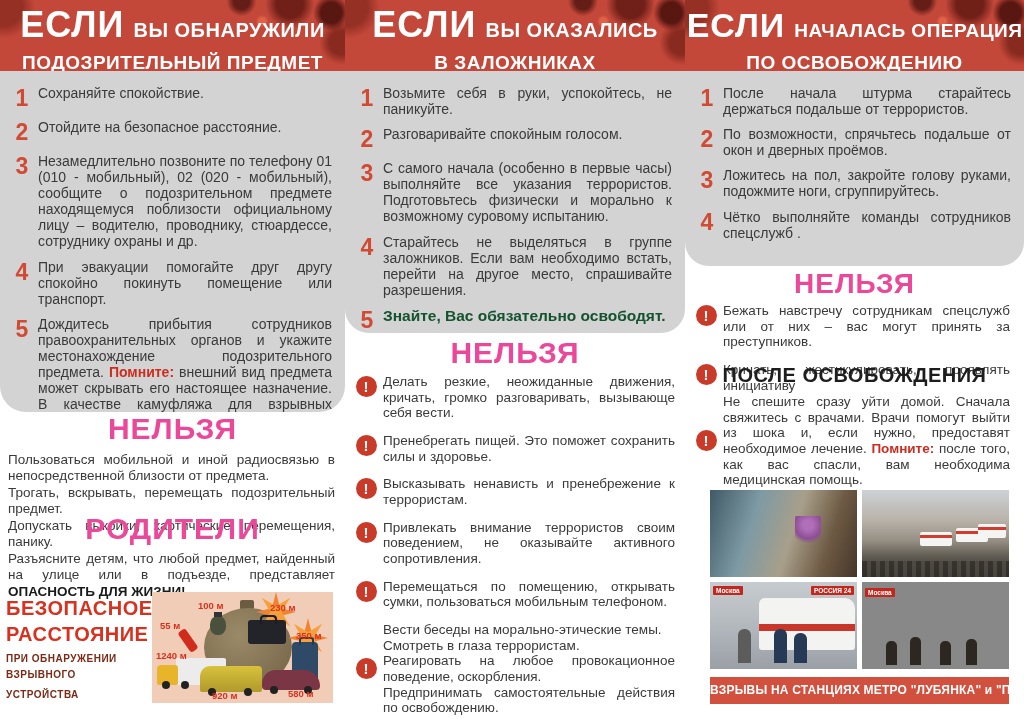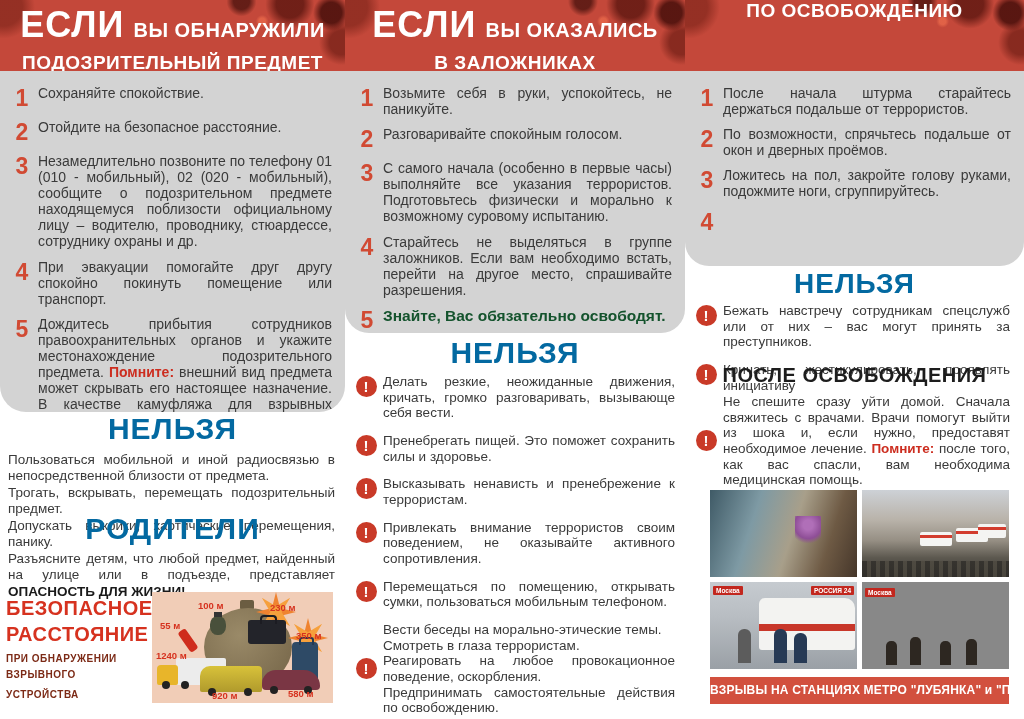--- a/index.html
+++ b/index.html
@@ -36,21 +36,21 @@
   #col2 .panel { height:262px; border-radius:0 0 24px 24px; }
   #col3 .panel { height:195px; border-radius:0 0 24px 24px; }
   .step { display:flex; margin-bottom:9px; }
   .step-num { flex:0 0 32px; color:#d14a33; font-weight:bold; font-size:23px;
               line-height:1; text-align:center; padding-top:2px; }
   .step-text { flex:1; font-size:14px; line-height:1.15; color:#3a3a3a; text-align:justify; }
   .step-text.big-bold { font-size:15.5px; font-weight:bold; color:#14532d; }
   .red-label { color:#cc2d1f; font-weight:bold; }
 
   
-  .sec-title { position:absolute; left:0; right:0; text-align:center; color:#0369a1;
+  .sec-title { position:absolute; left:0; right:0; text-align:center; color:#ec4899;
                font-weight:bold; font-size:30px; letter-spacing:1px; line-height:1; }
   .black-title { position:absolute; left:0; right:0; text-align:center; color:#1d1d1d;
                  font-weight:bold; font-size:20px; letter-spacing:.5px; }
 
   
   .plain-list { position:absolute; left:8px; right:10px; }
   .plain-item { font-size:13.5px; line-height:1.22; color:#3a3a3a; text-align:justify; }
 
   .parents-text { position:absolute; left:8px; right:10px; font-size:13.5px;
                   line-height:1.22; color:#3a3a3a; text-align:justify; }
@@ -291,38 +291,42 @@
           <div>Реагировать на любое провокационное поведение, оскорбления.</div>
           <div>Предпринимать самостоятельные действия по освобождению.</div>
         </div>
       </div>
     </div>
   </div>
 
   <div class="col" id="col3">
     <div class="hdr">
       <div class="hdr-inner">
+        <div class="h1">
+          <span class="h-big" style="font-size:34px;">ЕСЛИ</span><span class="h-rest" style="font-size:19px;">НАЧАЛАСЬ ОПЕРАЦИЯ</span>
+        </div>
         <div class="h2">ПО ОСВОБОЖДЕНИЮ</div>
       </div>
     </div>
     <div class="panel">
       <div class="step">
         <div class="step-num">1</div>
         <div class="step-text">После начала штурма старайтесь держаться подальше от террористов.</div>
       </div>
       <div class="step">
         <div class="step-num">2</div>
         <div class="step-text">По возможности, спрячьтесь подальше от окон и дверных проёмов.</div>
       </div>
       <div class="step">
         <div class="step-num">3</div>
         <div class="step-text">Ложитесь на пол, закройте голову руками, подожмите ноги, сгруппируйтесь.</div>
       </div>
       <div class="step">
         <div class="step-num">4</div>
+        <div class="step-text">Чётко выполняйте команды сотрудников спецслужб .</div>
       </div>
     </div>
 
     <div class="sec-title" style="top:270px; font-size:28px;">НЕЛЬЗЯ</div>
     <div class="bullets" style="top:303px; right:14px;">
       <div class="bullet">
         <div class="bang-wrap">
             <div class="bang">!</div>
           </div>
         <div class="bullet-text">Бежать навстречу сотрудникам спецслужб или от них – вас могут принять за преступников.</div>

